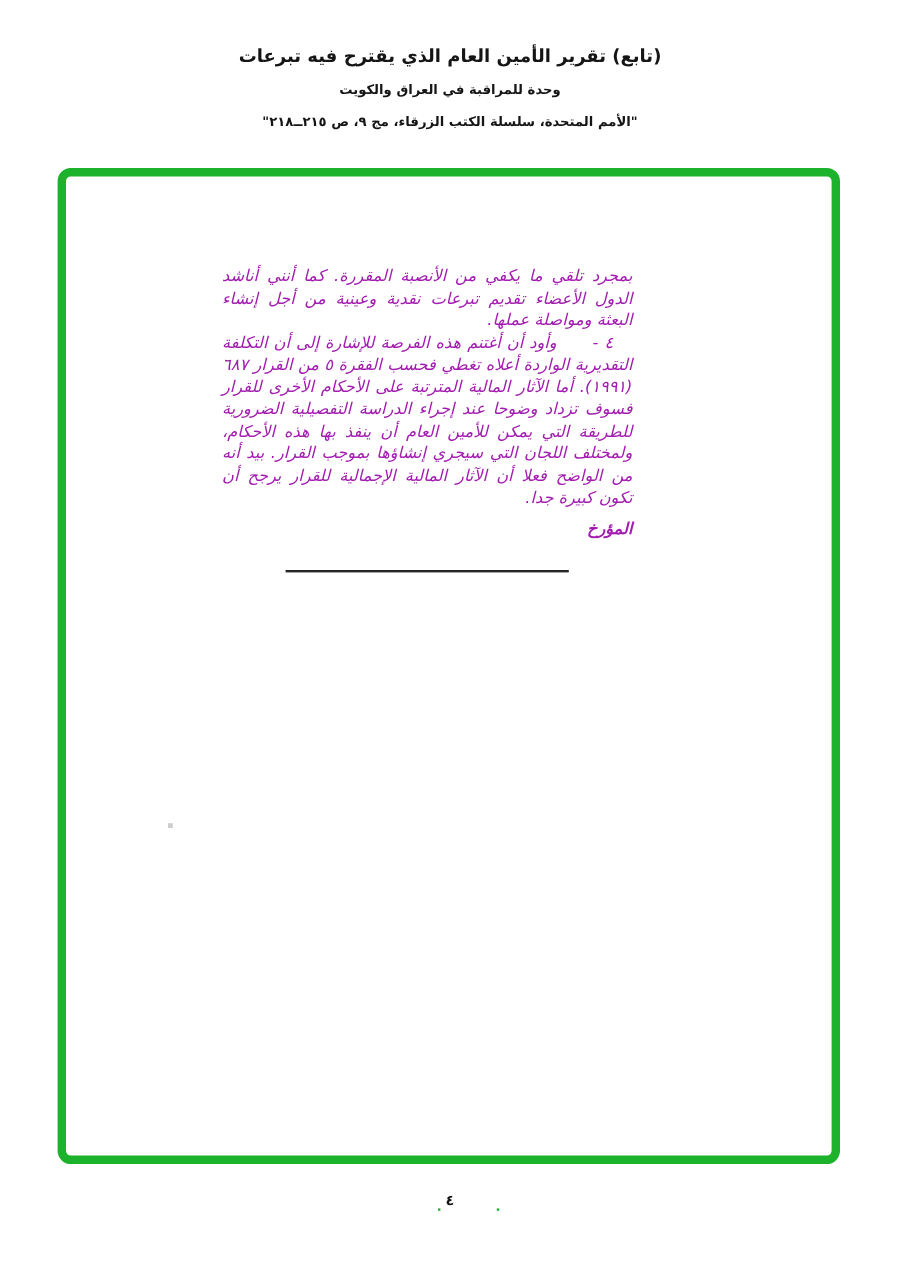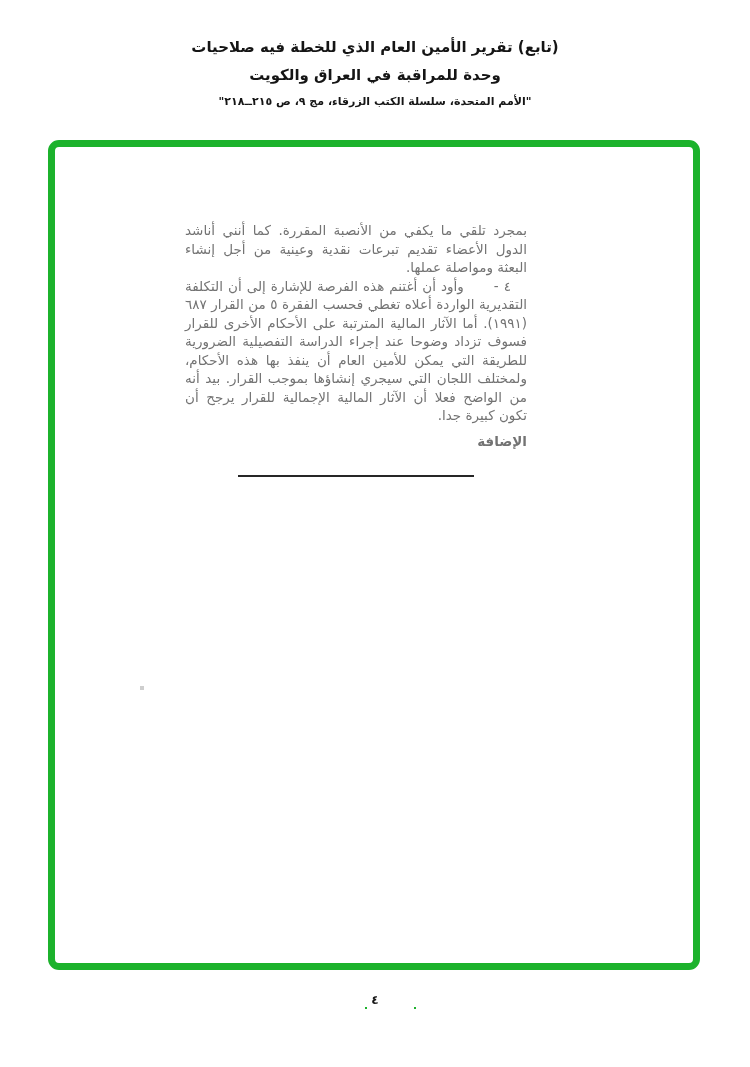--- a/index.html
+++ b/index.html
@@ -27,21 +27,21 @@
     direction: rtl;
     font-weight: bold;
   }
   .doc-header .h-line1 {
     font-size: 15px;
     line-height: 18px;
     margin-bottom: 10px;
     letter-spacing: 0.2px;
   }
   .doc-header .h-line2 {
-    font-size: 15px;
+    font-size: 11px;
     line-height: 18px;
     margin-bottom: 11px;
   }
   .doc-header .h-line3 {
     font-size: 11px;
     line-height: 13px;
   }
 
   
   .green-frame {
@@ -59,21 +59,22 @@
   
   .text-block {
     position: absolute;
     left: 130px;  
     top: 74px;    
     width: 342px;
     direction: rtl;
     text-align: justify;
     font-size: 13.5px;
     line-height: 18.5px;
-    color: #737373;
+    color: #a21caf;
+    font-style: italic;
   }
   .text-block p {
     margin: 0;
     padding: 0;
   }
   .para-numbered {
     text-indent: 16px;
   }
   .para-num {
     margin-left: 30px; 
@@ -123,33 +124,33 @@
   }
   .dot-green-1 { left: 365px; top: 1007px; }
   .dot-green-2 { left: 414px; top: 1007px; }
 </style>
 </head>
 <body>
 
 <div class="page">
 
   <header class="doc-header">
-    <div class="h-line1">(تابع) تقرير الأمين العام الذي للخطة فيه صلاحيات</div>
+    <div class="h-line1">(تابع) تقرير الأمين العام الذي يقترح فيه تبرعات</div>
     <div class="h-line2">وحدة للمراقبة في العراق والكويت</div>
     <div class="h-line3">"الأمم المتحدة، سلسلة الكتب الزرقاء، مج ٩، ص ٢١٥ــ٢١٨"</div>
   </header>
 
   <div class="green-frame">
     <div class="text-block">
 
       <p class="para-continuation">بمجرد تلقي ما يكفي من الأنصبة المقررة. كما أنني أناشد الدول الأعضاء تقديم تبرعات نقدية وعينية من أجل إنشاء البعثة ومواصلة عملها.</p>
 
       <p class="para-numbered"><span class="para-num">٤ -</span><span>وأود أن أغتنم هذه الفرصة للإشارة إلى أن التكلفة التقديرية الواردة أعلاه تغطي فحسب الفقرة ٥ من القرار ٦٨٧ (١٩٩١). أما الآثار المالية المترتبة على الأحكام الأخرى للقرار فسوف تزداد وضوحا عند إجراء الدراسة التفصيلية الضرورية للطريقة التي يمكن للأمين العام أن ينفذ بها هذه الأحكام، ولمختلف اللجان التي سيجري إنشاؤها بموجب القرار. بيد أنه من الواضح فعلا أن الآثار المالية الإجمالية للقرار يرجح أن تكون كبيرة جدا.</span></p>
 
-      <h3 class="addendum-heading">الإضافة</h3>
+      <h3 class="addendum-heading">المؤرخ</h3>
 
 
 
       <div class="footnote-divider"></div>
 
     </div>
   </div>
 
   <footer class="page-footer">
     <span>٤</span>

